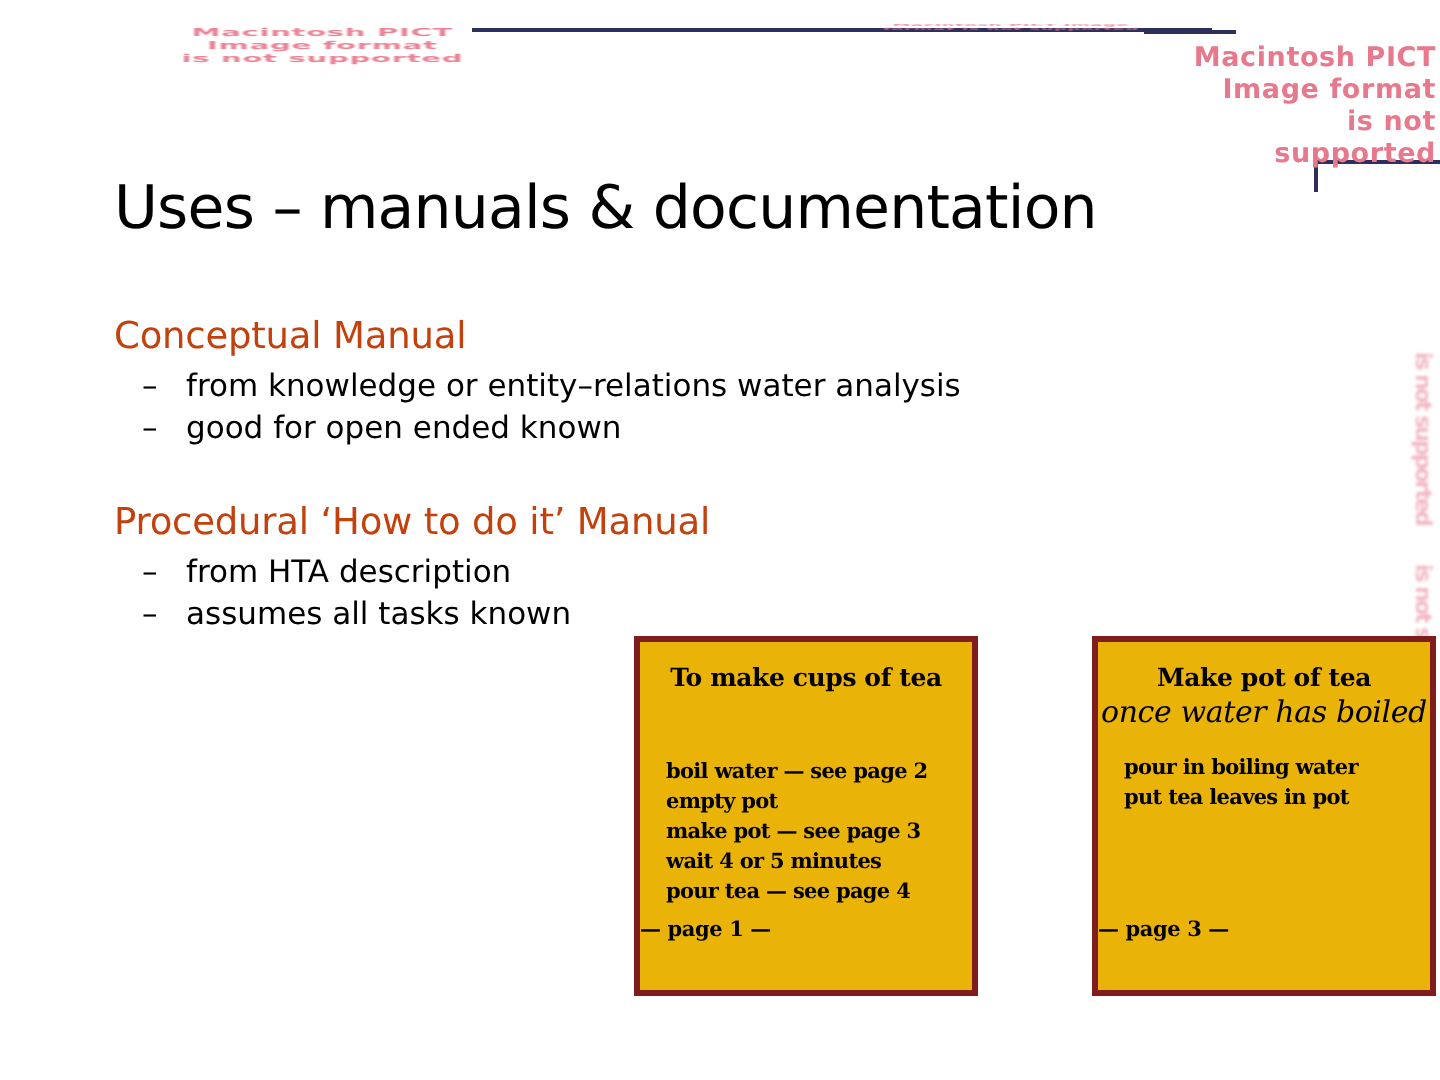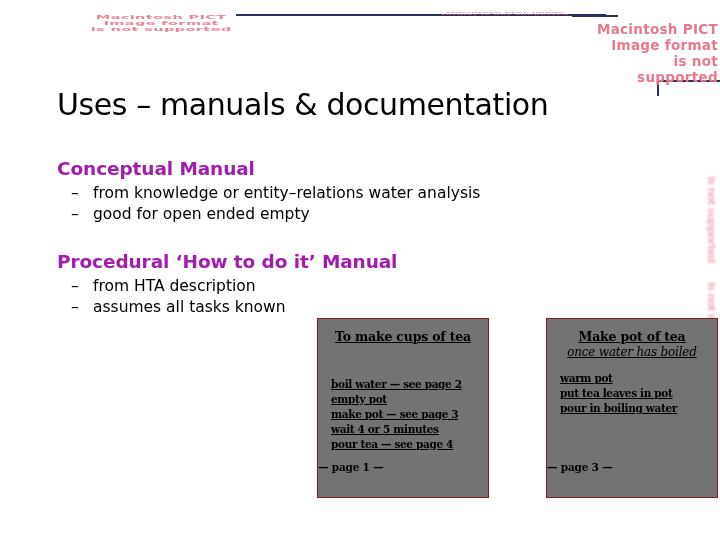--- a/index.html
+++ b/index.html
@@ -120,22 +120,22 @@
   
   #body {
     position: absolute;
     left: 57px;
     top: 158px;
     width: 520px;
   }
   .lvl1 {
     font-family: "DejaVu Sans", sans-serif;
     font-size: 18.5px;
-    font-weight: bold;
-    color: #a21caf;
+    font-weight: normal;
+    color: #c2410c;
     margin: 0 0 5px 0;
     letter-spacing: -0.1px;
     white-space: nowrap;
   }
   .lvl2 {
     font-family: "DejaVu Sans", sans-serif;
     font-size: 15.5px;
     font-weight: 400;
     color: #000000;
     margin: 0 0 3px 0;
@@ -145,44 +145,43 @@
   .lvl2 .dash {
     display: inline-block;
     width: 22px;
     color: #000;
   }
   .group-gap { height: 25px; }
 
   
   .page-box {
     position: absolute;
-    border: 1px solid #7f1d1d;
-    background: #737373;
+    border: 3px solid #7f1d1d;
+    background: #eab308;
     box-sizing: border-box;
     font-family: "DejaVu Serif", serif;
     color: #000000;
-    text-decoration: underline;
   }
   #box-left  { left: 317px; top: 318px; width: 172px; height: 180px; }
   #box-right { left: 520px; top: 318px; width: 172px; height: 180px; margin-left: 26px; }
 
   .box-title {
     text-align: center;
     font-family: "DejaVu Serif", serif;
     font-weight: bold;
     font-size: 12.5px;
     margin-top: 10px;
     letter-spacing: -0.2px;
   }
   .box-subtitle {
     text-align: center;
     font-family: "DejaVu Serif", serif;
     font-style: italic;
     font-weight: normal;
-    font-size: 12px;
+    font-size: 15px;
     margin-top: 1px;
     letter-spacing: -0.2px;
   }
   .box-steps {
     margin: 0;
     padding: 0 0 0 13px;
     list-style: none;
     font-family: "DejaVu Serif", serif;
     font-weight: bold;
     font-size: 10.5px;
@@ -228,21 +227,21 @@
   <div id="title">Uses – manuals &amp; documentation</div>
 
   <div id="body">
 
     <div>
       <div class="lvl1">Conceptual Manual</div>
       <div class="lvl2">
         <span class="dash">–</span><span>from knowledge or entity–relations water analysis</span>
       </div>
       <div class="lvl2">
-        <span class="dash">–</span><span>good for open ended empty</span>
+        <span class="dash">–</span><span>good for open ended known</span>
       </div>
     </div>
 
     <div class="group-gap"></div>
 
     <div>
       <div class="lvl1">Procedural ‘How to do it’ Manual</div>
       <div class="lvl2">
         <span class="dash">–</span><span>from HTA description</span>
       </div>
@@ -262,20 +261,19 @@
       <li>wait 4 or 5 minutes</li>
       <li>pour tea — see page 4</li>
     </ul>
     <div class="box-footer">—  page 1  —</div>
   </div>
 
   <div class="page-box" id="box-right">
     <div class="box-title">Make pot of tea</div>
     <div class="box-subtitle">once water has boiled</div>
     <ul class="box-steps steps-pad-b">
-      <li>warm pot</li>
+      <li>pour in boiling water</li>
       <li>put tea leaves in pot</li>
-      <li>pour in boiling water</li>
     </ul>
     <div class="box-footer">—  page 3  —</div>
   </div>
 
 </div>
 
 </body></html>

